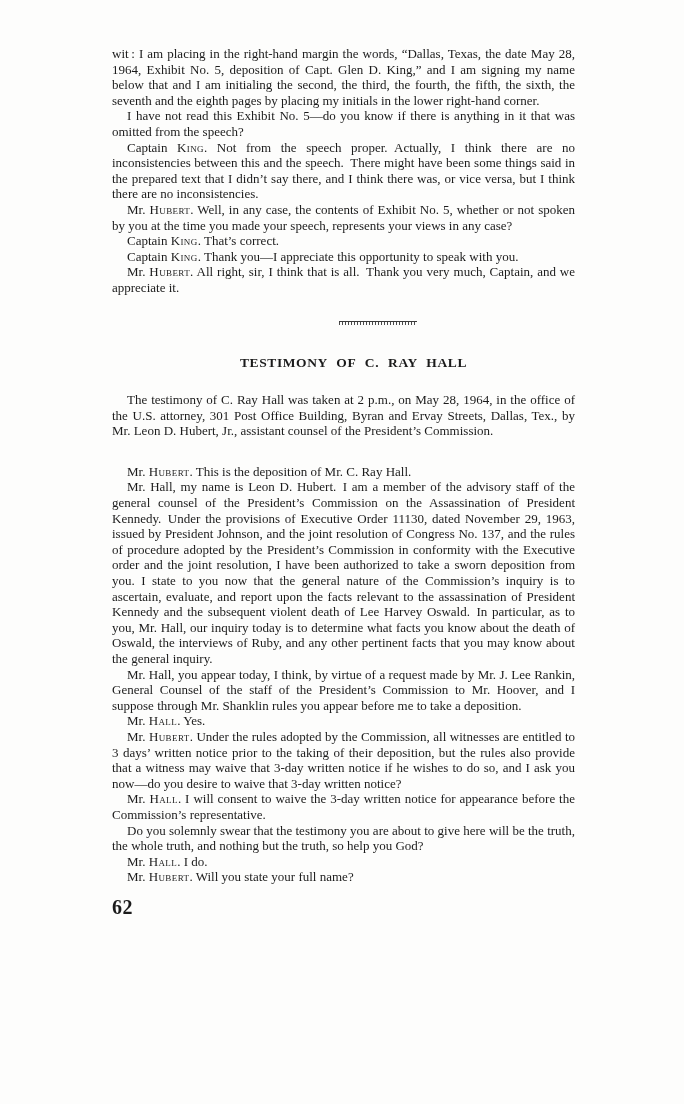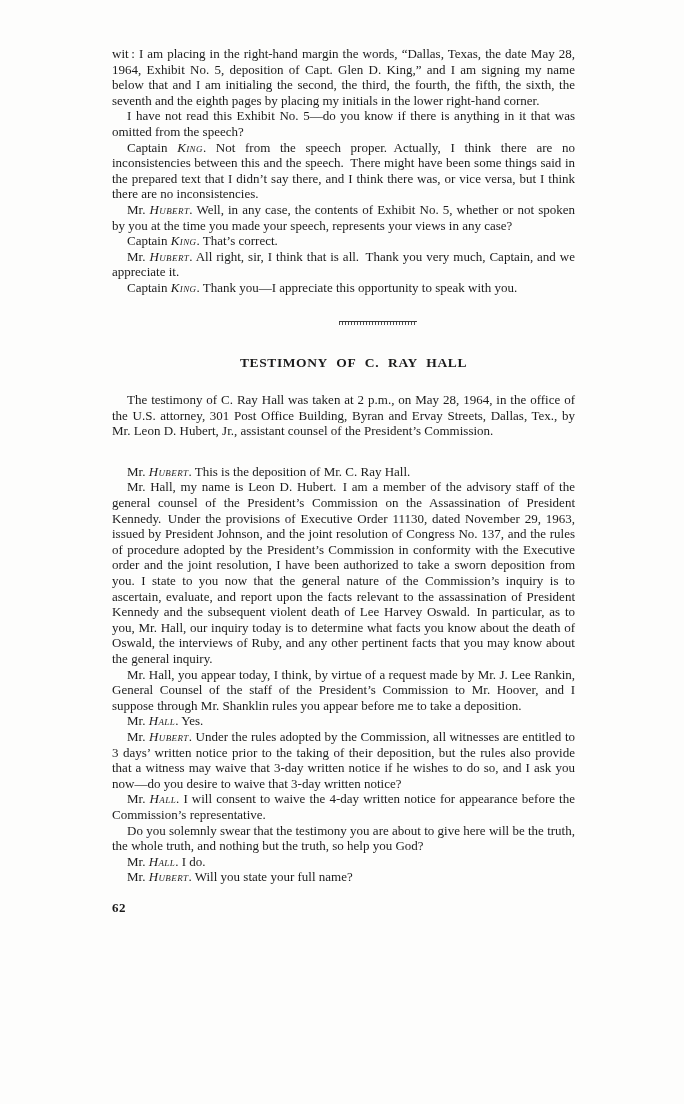--- a/index.html
+++ b/index.html
@@ -23,67 +23,66 @@
   }
   .para {
     margin: 0;
     text-align: justify;
   }
   .para.indent { text-indent: 15px; }
   .para.space-before { margin-top: 25px; }
   .speaker {
     font-variant: small-caps;
     letter-spacing: 0.4px;
-    font-style: italic;
   }
   .divider {
     width: 78px;
     height: 3px;
     margin: 25px auto 30px;
     transform: translateX(34px);
     border-top: 1px solid #3a3a3a;
     background: repeating-linear-gradient(90deg, #4a4a4a 0 1px, transparent 1px 3px);
   }
   .heading {
     margin: 0 0 22px;
     text-align: center;
     font-size: 13.5px;
     font-weight: bold;
     letter-spacing: 0.6px;
     word-spacing: 5px;
     transform: translateX(10px);
   }
   .page-number {
     margin-top: 15px;
-    font-size: 13px;
+    font-size: 20px;
     font-weight: bold;
     letter-spacing: 0.5px;
   }
 </style>
 </head>
 <body>
 
 <div class="page">
   <div id="section-king">
       <p class="para"><span>wit : I am placing in the right-hand margin the words, “Dallas, Texas, the date May 28, 1964, Exhibit No. 5, deposition of Capt. Glen D. King,” and I am signing my name below that and I am initialing the second, the third, the fourth, the fifth, the sixth, the seventh and the eighth pages by placing my initials in the lower right-hand corner.</span></p>
       <p class="para indent"><span>I have not read this Exhibit No. 5—do you know if there is anything in it that was omitted from the speech?</span></p>
       <p class="para indent"><span>Captain </span><span class="speaker">King</span><span>. Not from the speech proper. Actually, I think there are no inconsistencies between this and the speech. There might have been some things said in the prepared text that I didn’t say there, and I think there was, or vice versa, but I think there are no inconsistencies.</span></p>
       <p class="para indent"><span>Mr. </span><span class="speaker">Hubert</span><span>. Well, in any case, the contents of Exhibit No. 5, whether or not spoken by you at the time you made your speech, represents your views in any case?</span></p>
       <p class="para indent"><span>Captain </span><span class="speaker">King</span><span>. That’s correct.</span></p>
+      <p class="para indent"><span>Captain </span><span class="speaker">King</span><span>. Thank you—I appreciate this opportunity to speak with you.</span></p>
       <p class="para indent"><span>Mr. </span><span class="speaker">Hubert</span><span>. All right, sir, I think that is all. Thank you very much, Captain, and we appreciate it.</span></p>
-      <p class="para indent"><span>Captain </span><span class="speaker">King</span><span>. Thank you—I appreciate this opportunity to speak with you.</span></p>
     </div>
   <div class="divider"></div>
   <h2 class="heading">TESTIMONY OF C. RAY HALL</h2>
   <div id="section-hall">
       <p class="para indent"><span>The testimony of C. Ray Hall was taken at 2 p.m., on May 28, 1964, in the office of the U.S. attorney, 301 Post Office Building, Byran and Ervay Streets, Dallas, Tex., by Mr. Leon D. Hubert, Jr., assistant counsel of the President’s Commission.</span></p>
       <p class="para indent space-before"><span>Mr. </span><span class="speaker">Hubert</span><span>. This is the deposition of Mr. C. Ray Hall.</span></p>
       <p class="para indent"><span>Mr. Hall, my name is Leon D. Hubert. I am a member of the advisory staff of the general counsel of the President’s Commission on the Assassination of President Kennedy. Under the provisions of Executive Order 11130, dated November 29, 1963, issued by President Johnson, and the joint resolution of Congress No. 137, and the rules of procedure adopted by the President’s Commission in conformity with the Executive order and the joint resolution, I have been authorized to take a sworn deposition from you. I state to you now that the general nature of the Commission’s inquiry is to ascertain, evaluate, and report upon the facts relevant to the assassination of President Kennedy and the subsequent violent death of Lee Harvey Oswald. In particular, as to you, Mr. Hall, our inquiry today is to determine what facts you know about the death of Oswald, the interviews of Ruby, and any other pertinent facts that you may know about the general inquiry.</span></p>
       <p class="para indent"><span>Mr. Hall, you appear today, I think, by virtue of a request made by Mr. J. Lee Rankin, General Counsel of the staff of the President’s Commission to Mr. Hoover, and I suppose through Mr. Shanklin rules you appear before me to take a deposition.</span></p>
       <p class="para indent"><span>Mr. </span><span class="speaker">Hall</span><span>. Yes.</span></p>
       <p class="para indent"><span>Mr. </span><span class="speaker">Hubert</span><span>. Under the rules adopted by the Commission, all witnesses are entitled to 3 days’ written notice prior to the taking of their deposition, but the rules also provide that a witness may waive that 3-day written notice if he wishes to do so, and I ask you now—do you desire to waive that 3-day written notice?</span></p>
-      <p class="para indent"><span>Mr. </span><span class="speaker">Hall</span><span>. I will consent to waive the 4-day written notice for appearance before the Commission’s representative.</span></p>
+      <p class="para indent"><span>Mr. </span><span class="speaker">Hall</span><span>. I will consent to waive the 3-day written notice for appearance before the Commission’s representative.</span></p>
       <p class="para indent"><span>Do you solemnly swear that the testimony you are about to give here will be the truth, the whole truth, and nothing but the truth, so help you God?</span></p>
       <p class="para indent"><span>Mr. </span><span class="speaker">Hall</span><span>. I do.</span></p>
       <p class="para indent"><span>Mr. </span><span class="speaker">Hubert</span><span>. Will you state your full name?</span></p>
     </div>
   <div class="page-number">62</div>
 </div>
 
 </body></html>

